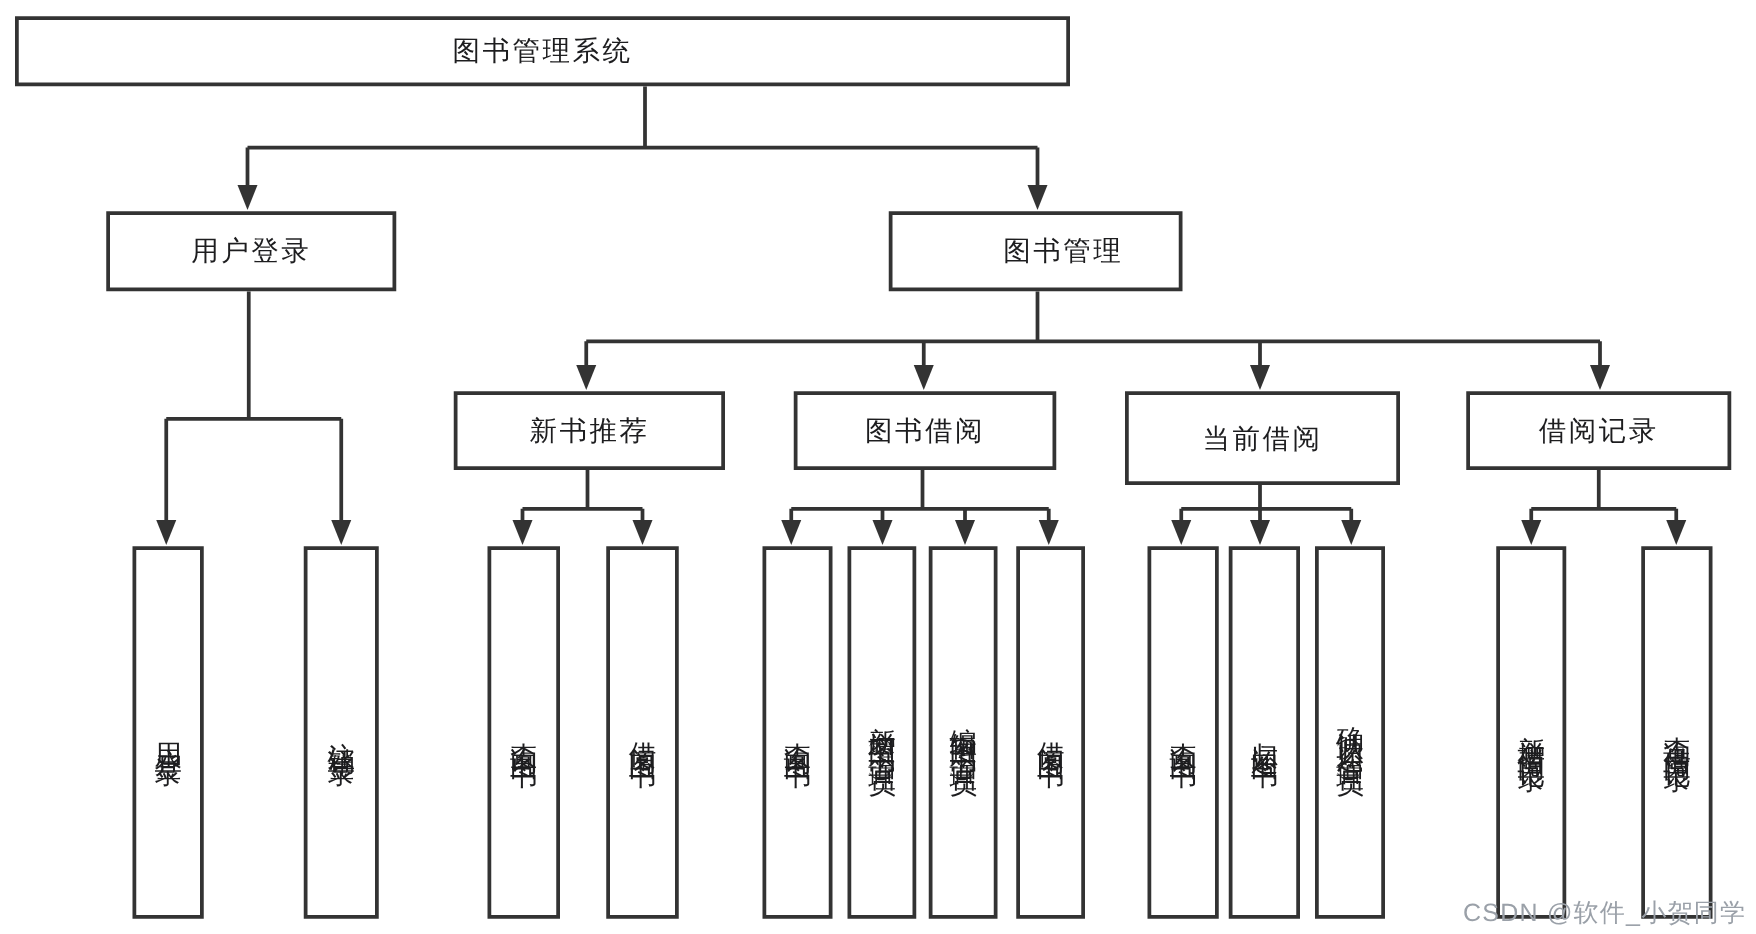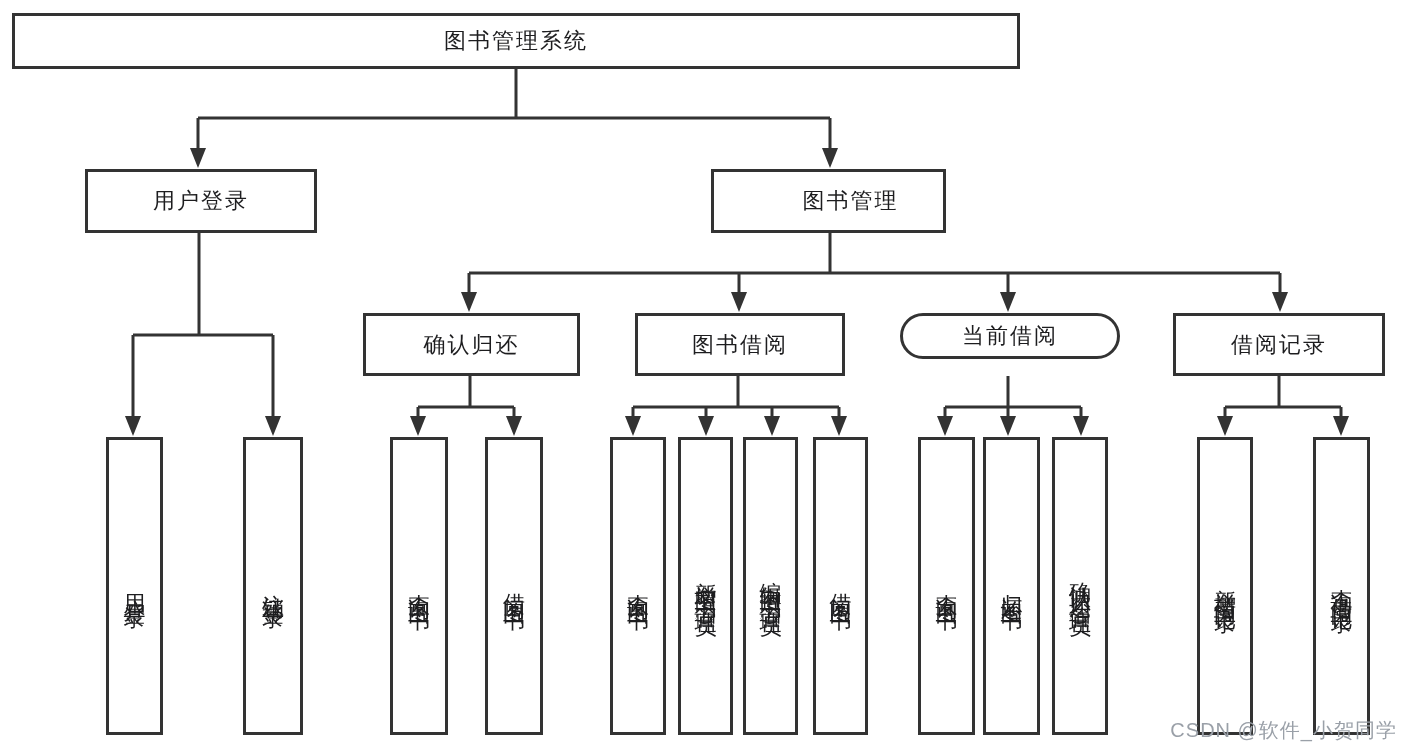--- a/index.html
+++ b/index.html
@@ -11,26 +11,26 @@
   .node{
     position:absolute;box-sizing:border-box;border:3px solid #333333;background:#ffffff;
     display:flex;align-items:center;justify-content:center;z-index:2;
     color:#1d1d1f;font-size:22px;letter-spacing:2px;white-space:nowrap;
   }
   .leaf span{
     writing-mode:vertical-rl;letter-spacing:5px;line-height:1.0;
     white-space:normal;max-height:284px;
   }
   
-  .root{left:12px;top:13px;width:1008px;height:56px;}
+  .root{left:12px;top:13px;width:844px;height:56px;}
   .l2-0{left:85px;top:169px;width:232px;height:64px;}
   .l2-1{left:711px;top:169px;width:235px;height:64px;padding-left:44px;}
   .l3-0{left:363px;top:313px;width:217px;height:63px;}
   .l3-1{left:635px;top:313px;width:210px;height:63px;text-align:center;}
-  .l3-2{left:900px;top:313px;width:220px;height:46px;border-radius:28px;}
+  .l3-2{left:900px;top:313px;width:220px;height:75px;}
   .l3-3{left:1173px;top:313px;width:212px;height:63px;align-items:center;}
   .leaf{top:437px;height:298px;}
   .lf-0{left:106px;width:57px;}
   .lf-1{left:243px;width:60px;}
   .lf-2{left:390px;width:58px;}
   .lf-3{left:485px;width:58px;}
   .lf-4{left:610px;width:56px;}
   .lf-5{left:678px;width:55px;}
   .lf-6{left:743px;width:55px;}
   .lf-7{left:813px;width:55px;}
@@ -94,21 +94,21 @@
   </div>
 
   <div class="node l2-0">
     <span>用户登录</span>
   </div>
   <div class="node l2-1">
     <span>图书管理</span>
   </div>
 
   <div class="node l3-0">
-    <span>确认归还</span>
+    <span>新书推荐</span>
   </div>
   <div class="node l3-1">
     <span>图书借阅</span>
   </div>
   <div class="node l3-2">
     <span>当前借阅</span>
   </div>
   <div class="node l3-3">
     <span>借阅记录</span>
   </div>

